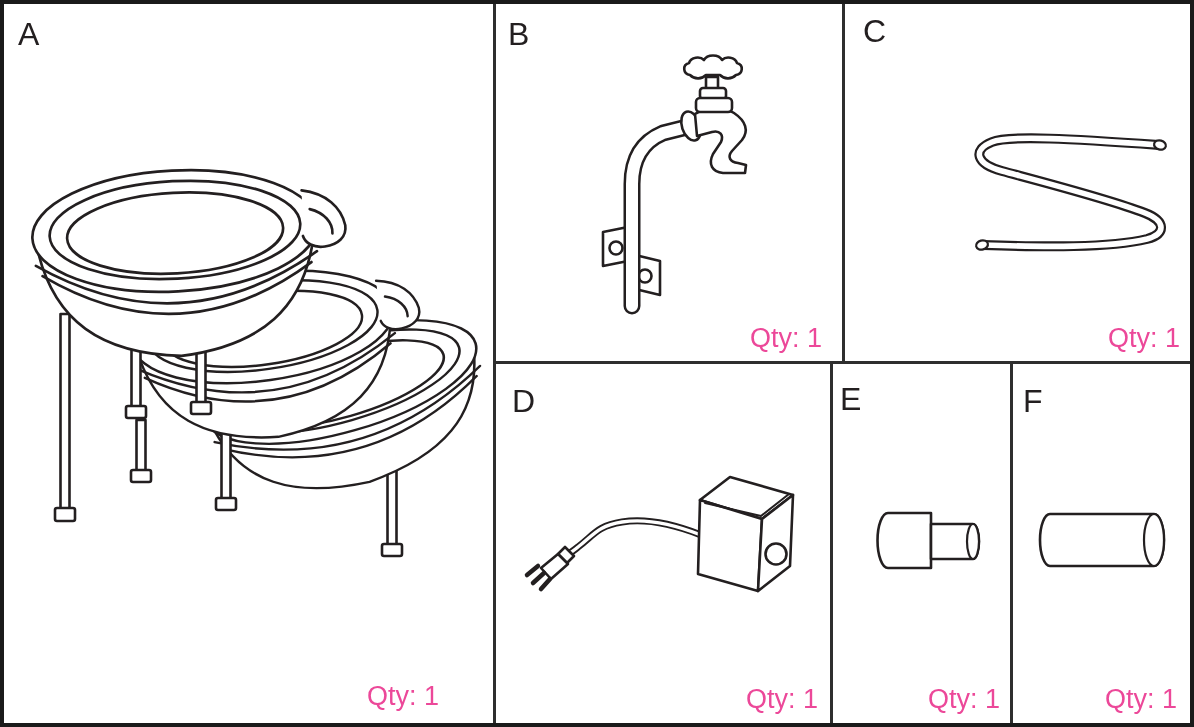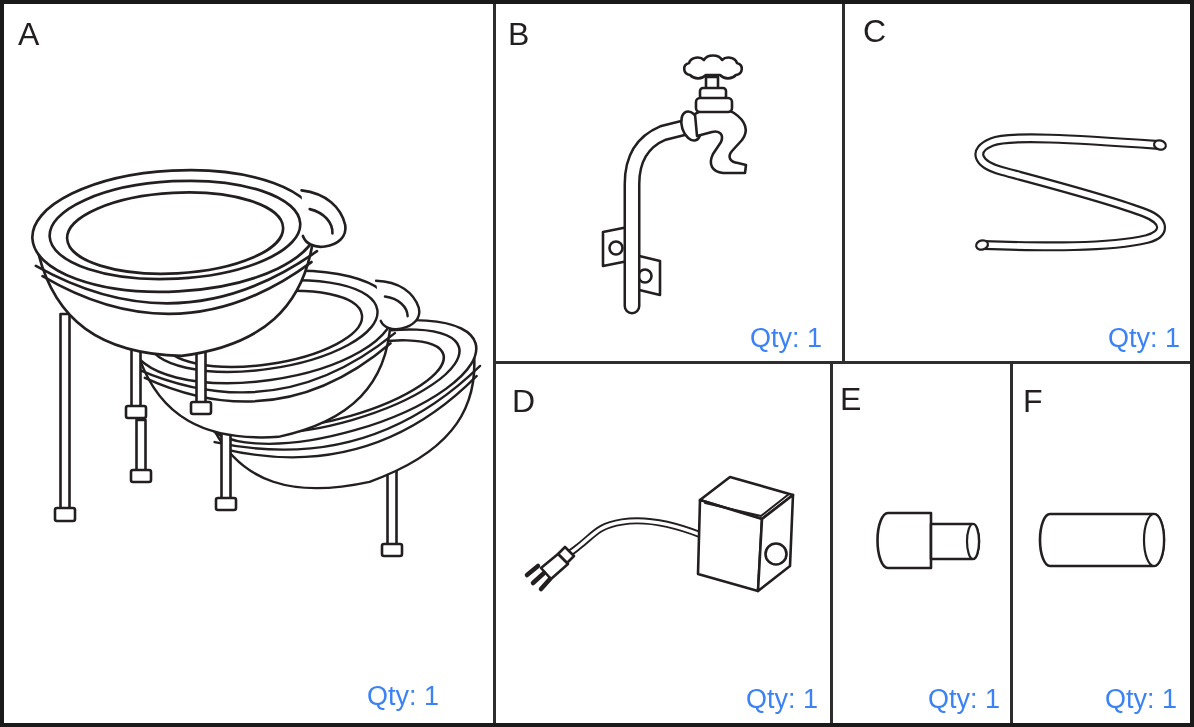--- a/index.html
+++ b/index.html
@@ -4,21 +4,21 @@
 <style>
   html,body{margin:0;padding:0;background:#e8e8e8;}
   #stage{
     position:relative;width:1194px;height:727px;background:#ffffff;
     border:4px solid #1a1a1a;box-sizing:border-box;overflow:hidden;
     font-family:"Liberation Sans", sans-serif;color:#231f20;
   }
   .panel{position:absolute;}
   .panel svg{position:absolute;left:0;top:0;}
   .label{position:absolute;font-size:32px;line-height:1;color:#231f20;}
-  .qty{position:absolute;font-size:27px;line-height:1;color:#3b82f6;}
+  .qty{position:absolute;font-size:27px;line-height:1;color:#ec4899;}
   .divider{position:absolute;background:#2e2e2e;}
 
   #panel-a{left:0;top:0;width:489px;height:719px;}
   #panel-a .label{left:14px;top:14px;}
   #panel-a .qty{right:54px;bottom:13px;}
 
   #panel-b{left:491px;top:0;width:347px;height:357px;}
   #panel-b .label{left:13px;top:14px;}
   #panel-b .qty{right:20px;bottom:9px;}
 

